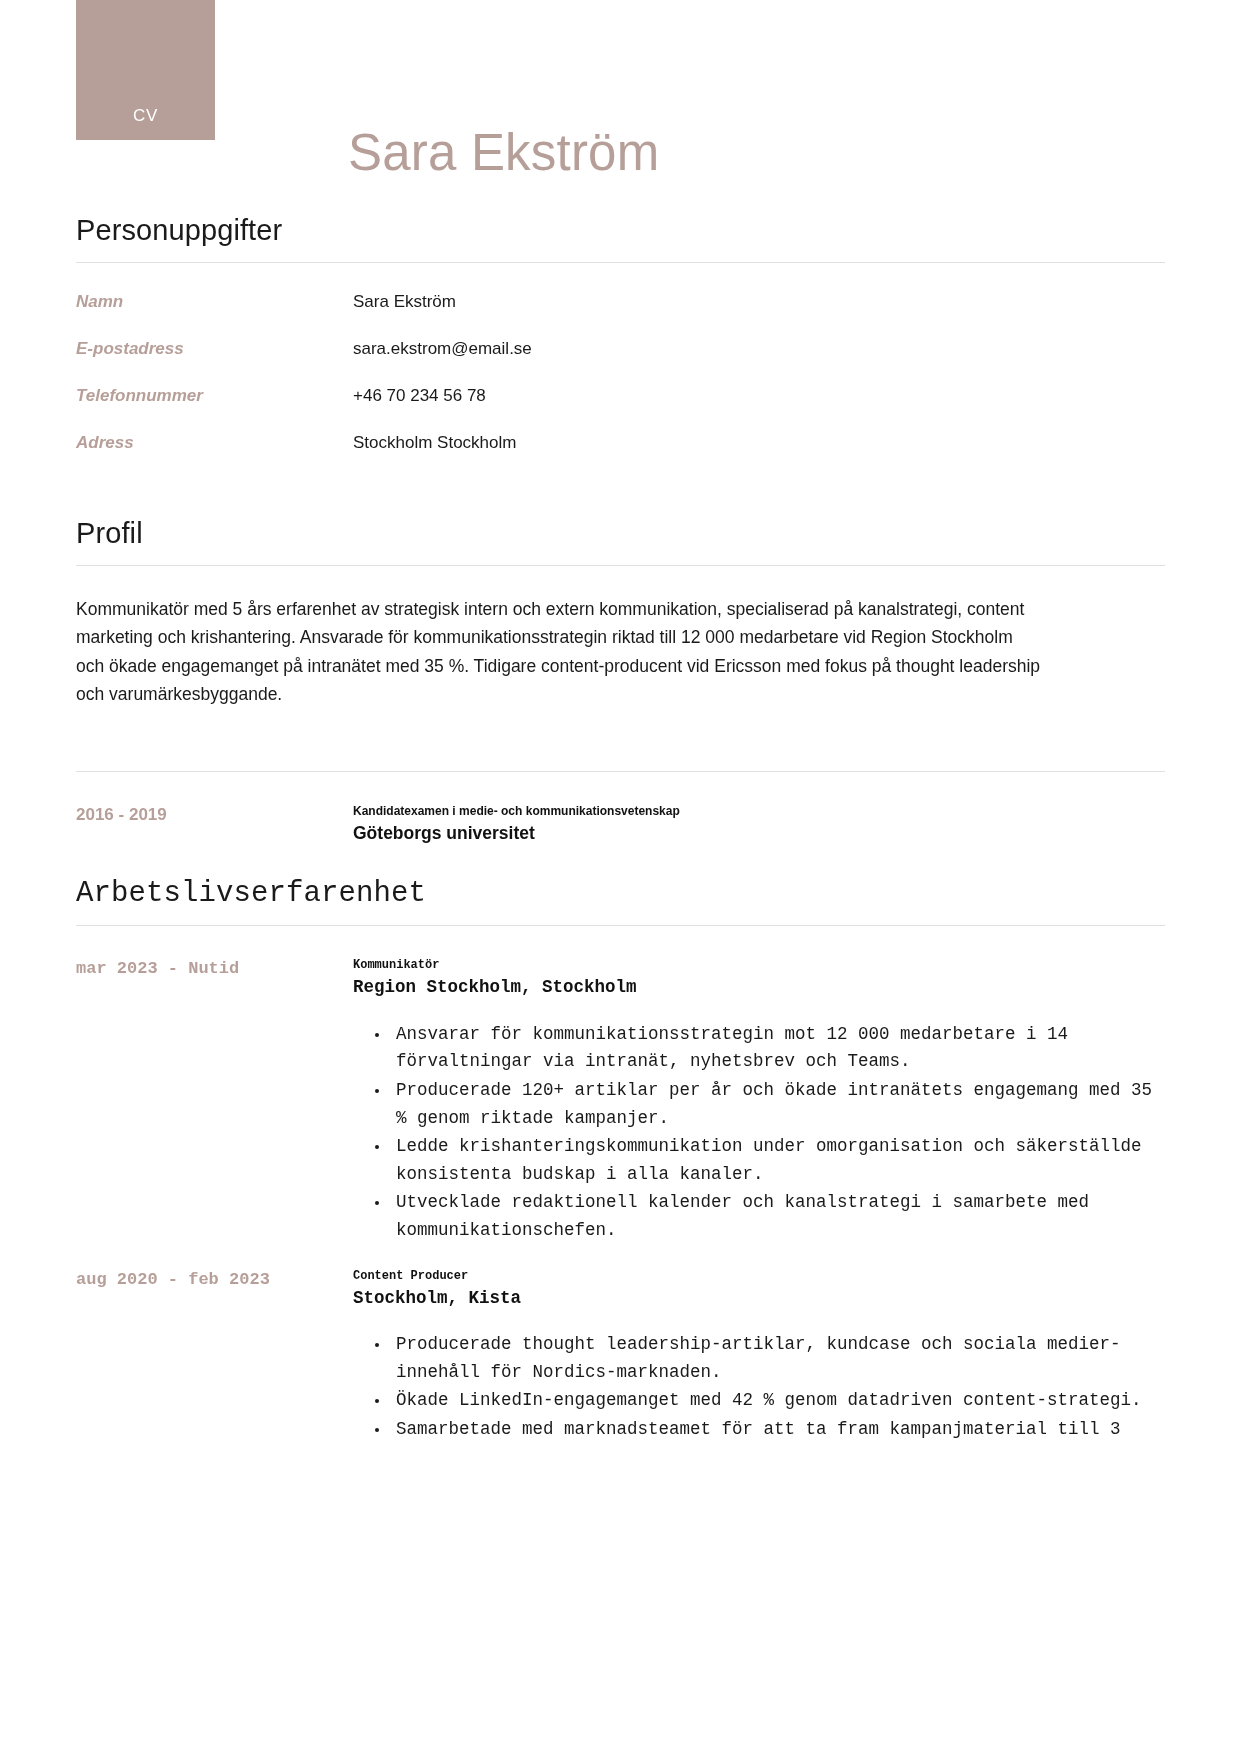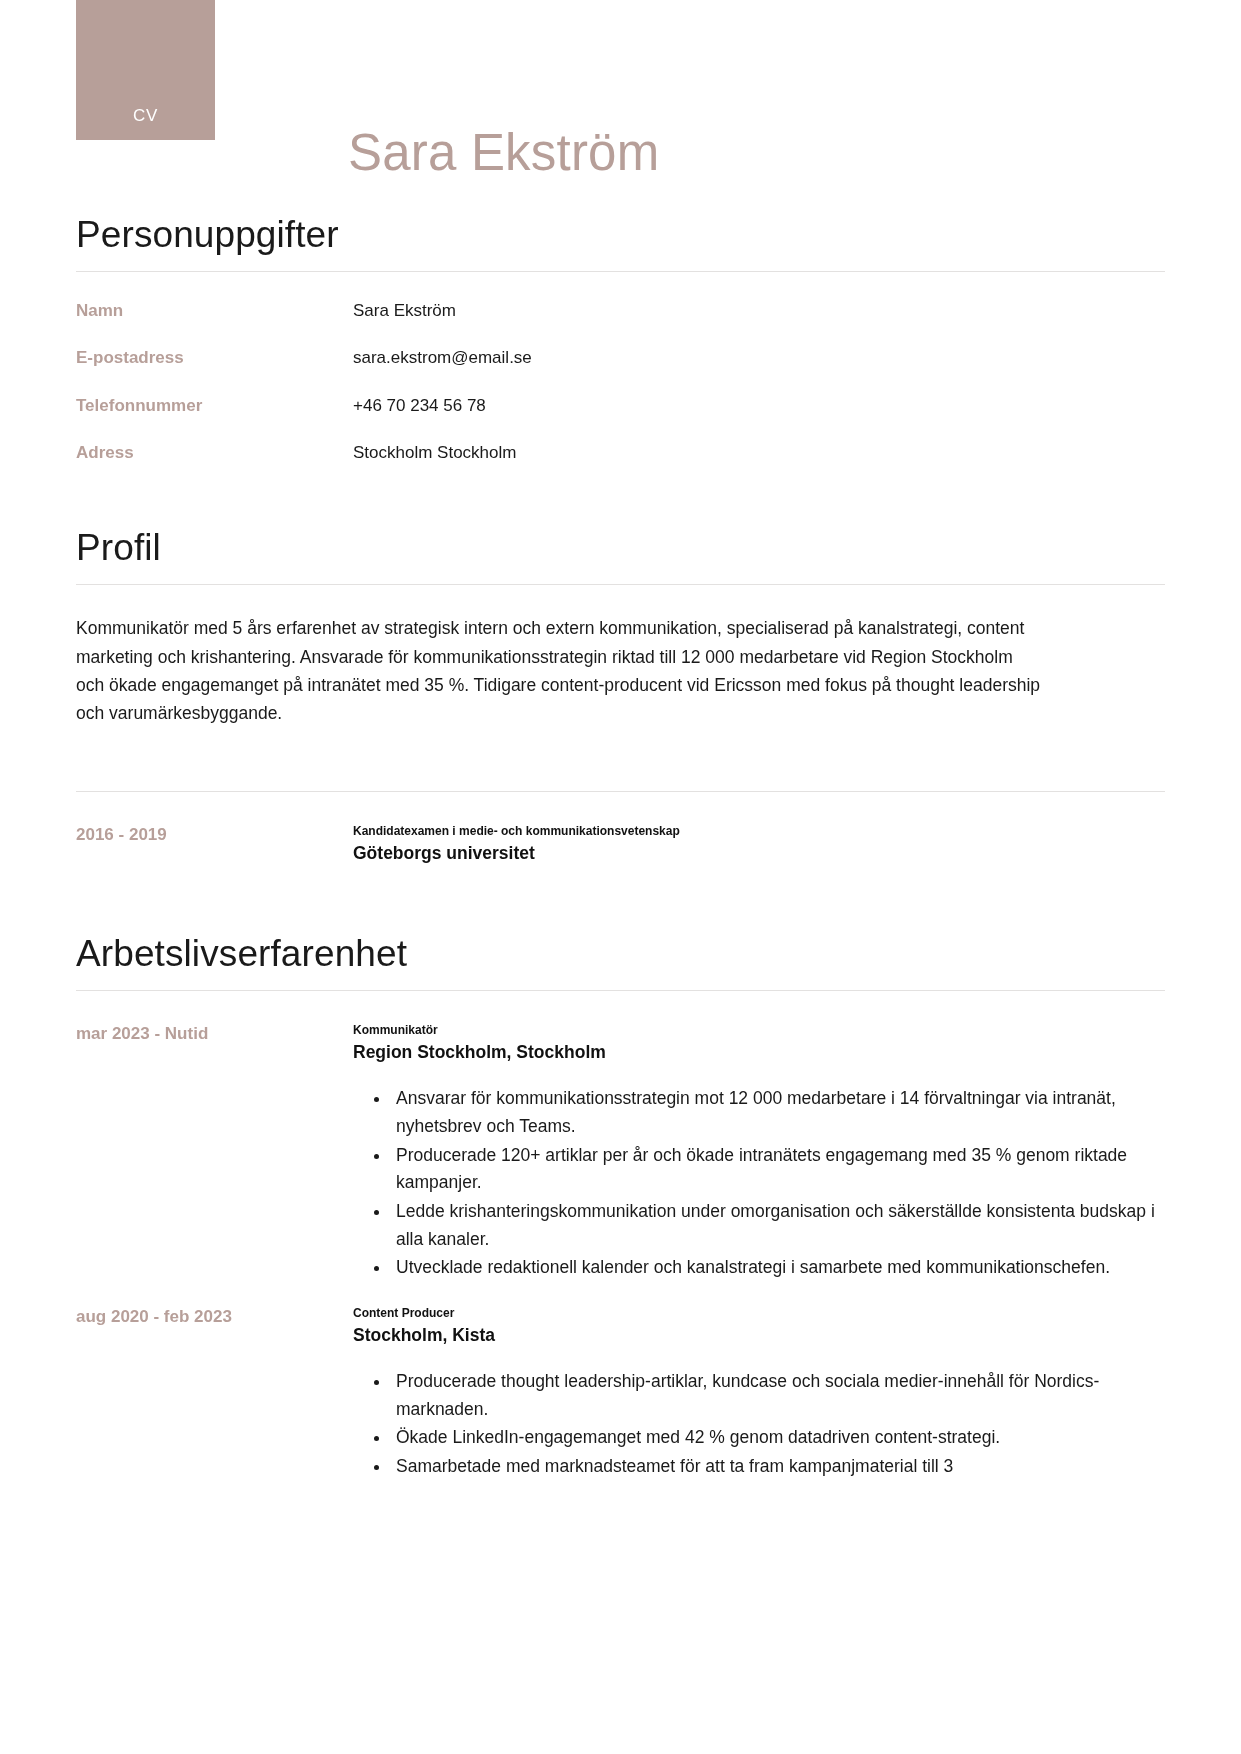--- a/index.html
+++ b/index.html
@@ -57,21 +57,21 @@
     line-height: 1.05;
     letter-spacing: 0.2px;
     white-space: nowrap;
   }
 
   
   .section {
     padding: 0 76px 0 76px;
   }
   .section-title {
-    font-size: 37px;
+    font-size: 29px;
     font-weight: 400;
     color: #1a1a1a;
     margin: 0;
     line-height: 1.2;
     letter-spacing: 0.1px;
   }
   .section-rule {
     border: 0;
     border-top: 1px solid #e3e1e0;
     margin: 14px 0 0 0;
@@ -91,20 +91,21 @@
     margin-top: 25px;
   }
   .detail-row:first-child { margin-top: 28px; }
   .detail-label {
     width: 277px;
     flex: 0 0 277px;
     font-size: 17px;
     font-weight: bold;
     color: #b79f99;
     line-height: 1.3;
+    font-style: italic;
   }
   .detail-value {
     font-size: 17px;
     font-weight: 400;
     color: #1a1a1a;
     line-height: 1.3;
   }
 
   
   #profile-section { margin-top: 62px; }
@@ -112,21 +113,21 @@
     margin: 29px 0 0 0;
     font-size: 17.5px;
     line-height: 1.62;
     color: #1a1a1a;
     max-width: 966px;
     text-align: left;
   }
 
   
   #education-section { margin-top: 63px; }
-  #experience-section { margin-top: 66px; }
+  #experience-section { margin-top: 30px; font-family: Liberation Mono, monospace; }
 
   .entry {
     display: flex;
     align-items: flex-start;
     margin-top: 30px;
   }
   .entry-date {
     width: 277px;
     flex: 0 0 277px;
     font-size: 17px;

